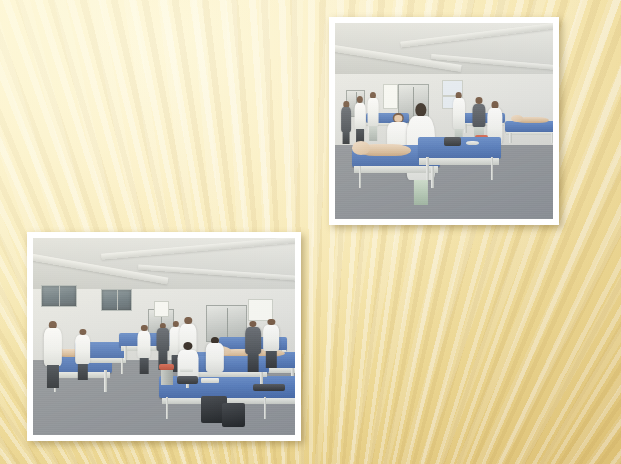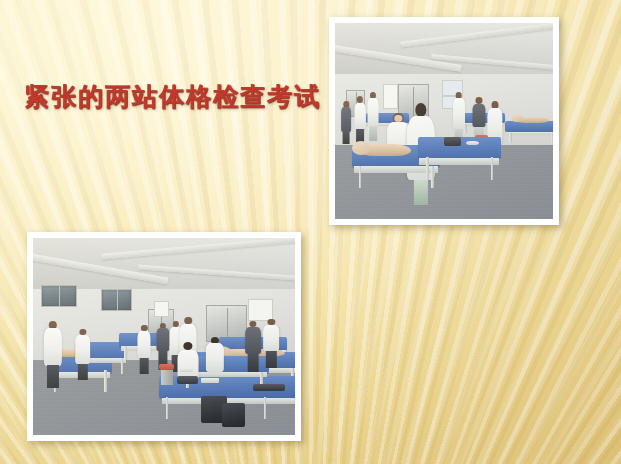--- a/index.html
+++ b/index.html
@@ -230,21 +230,20 @@
 </head>
 <body>
 
 <div class="slide">
 
   <div class="bg-base"></div>
   <div class="bg-stripes"></div>
   <div class="bg-stripes2"></div>
   <div class="bg-vignette"></div>
 
-  <div class="title">紧张的两站体格检查考试</div>
 
   <div class="photo" id="photo-top">
     <div class="inner">
       <div class="scene blurlayer">
 
         <div class="wall"></div>
         <div class="ceiling"></div>
 
         <div class="beam" style="left:-6%; top:16%; width:64%; height:7px; transform:rotate(9deg);"></div>
         <div class="beam" style="left:30%; top:4%; width:80%; height:6px; transform:rotate(-7deg);"></div>

